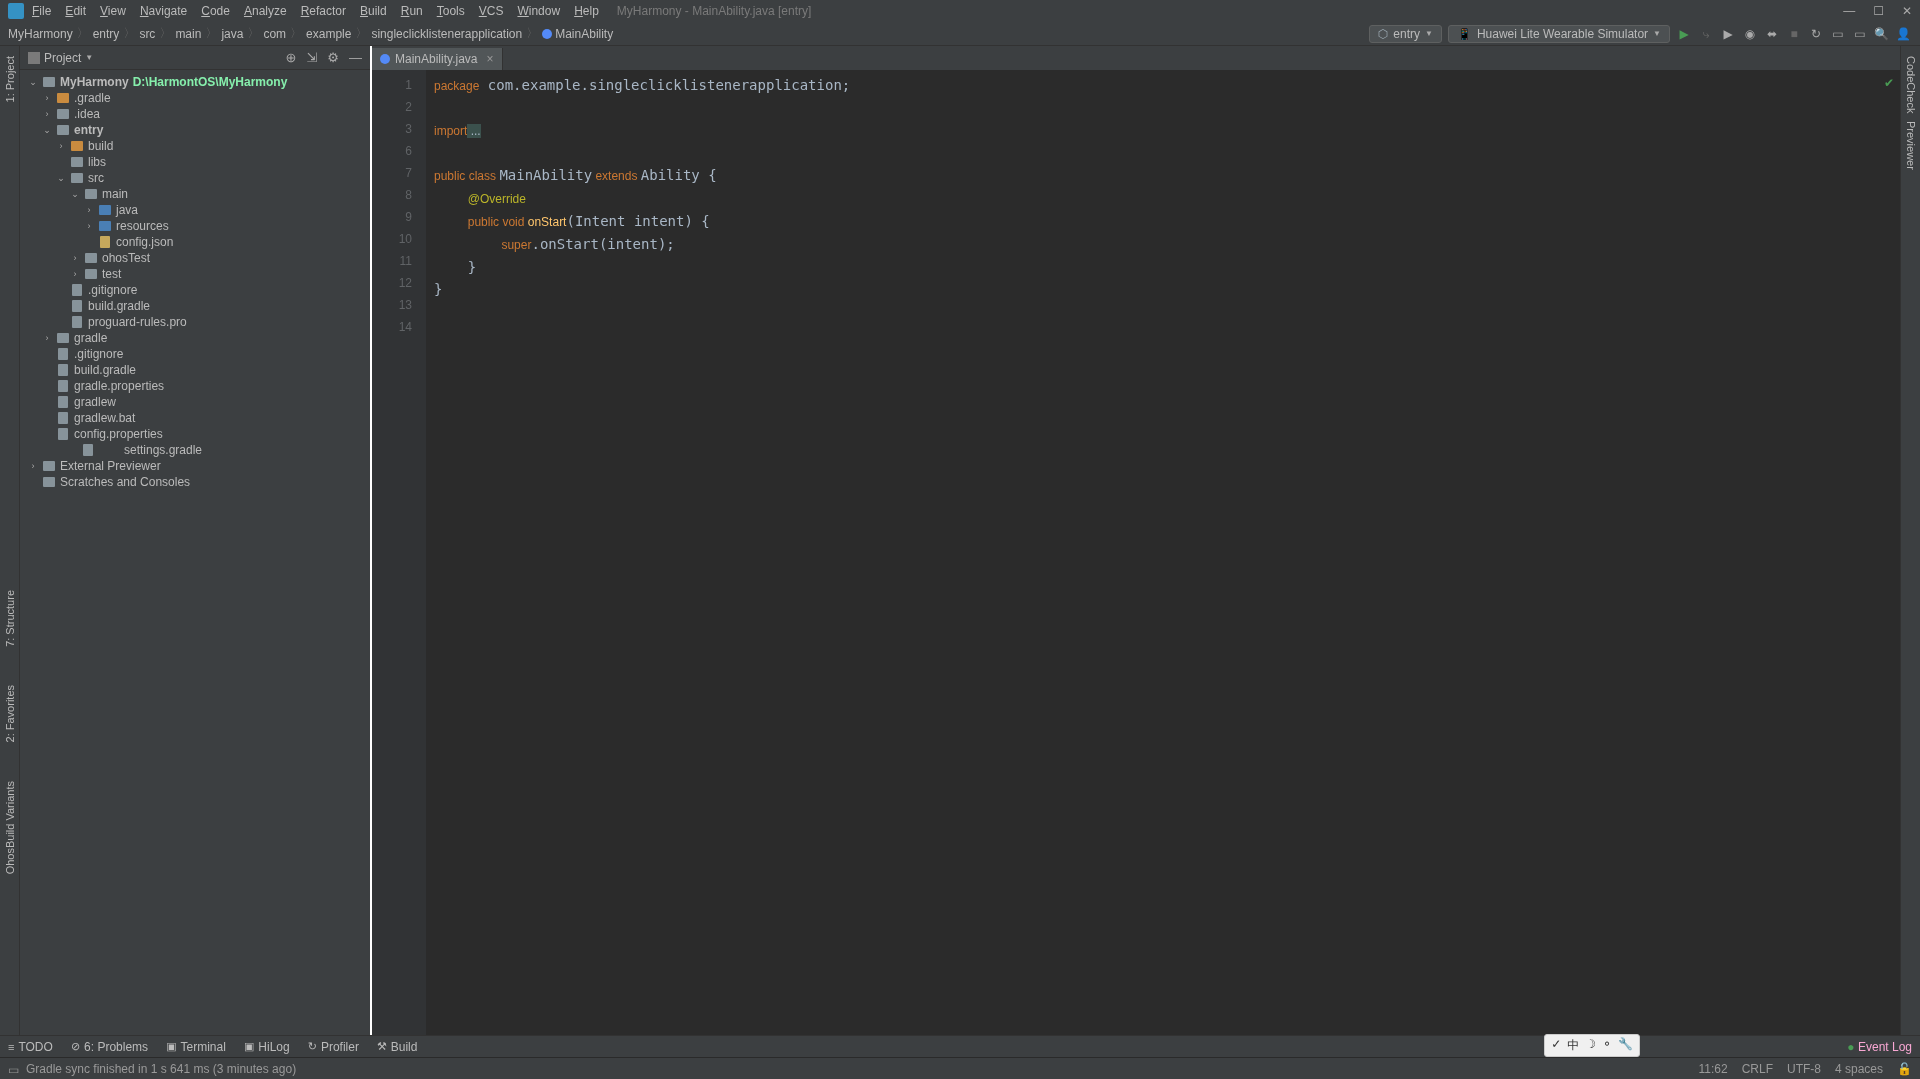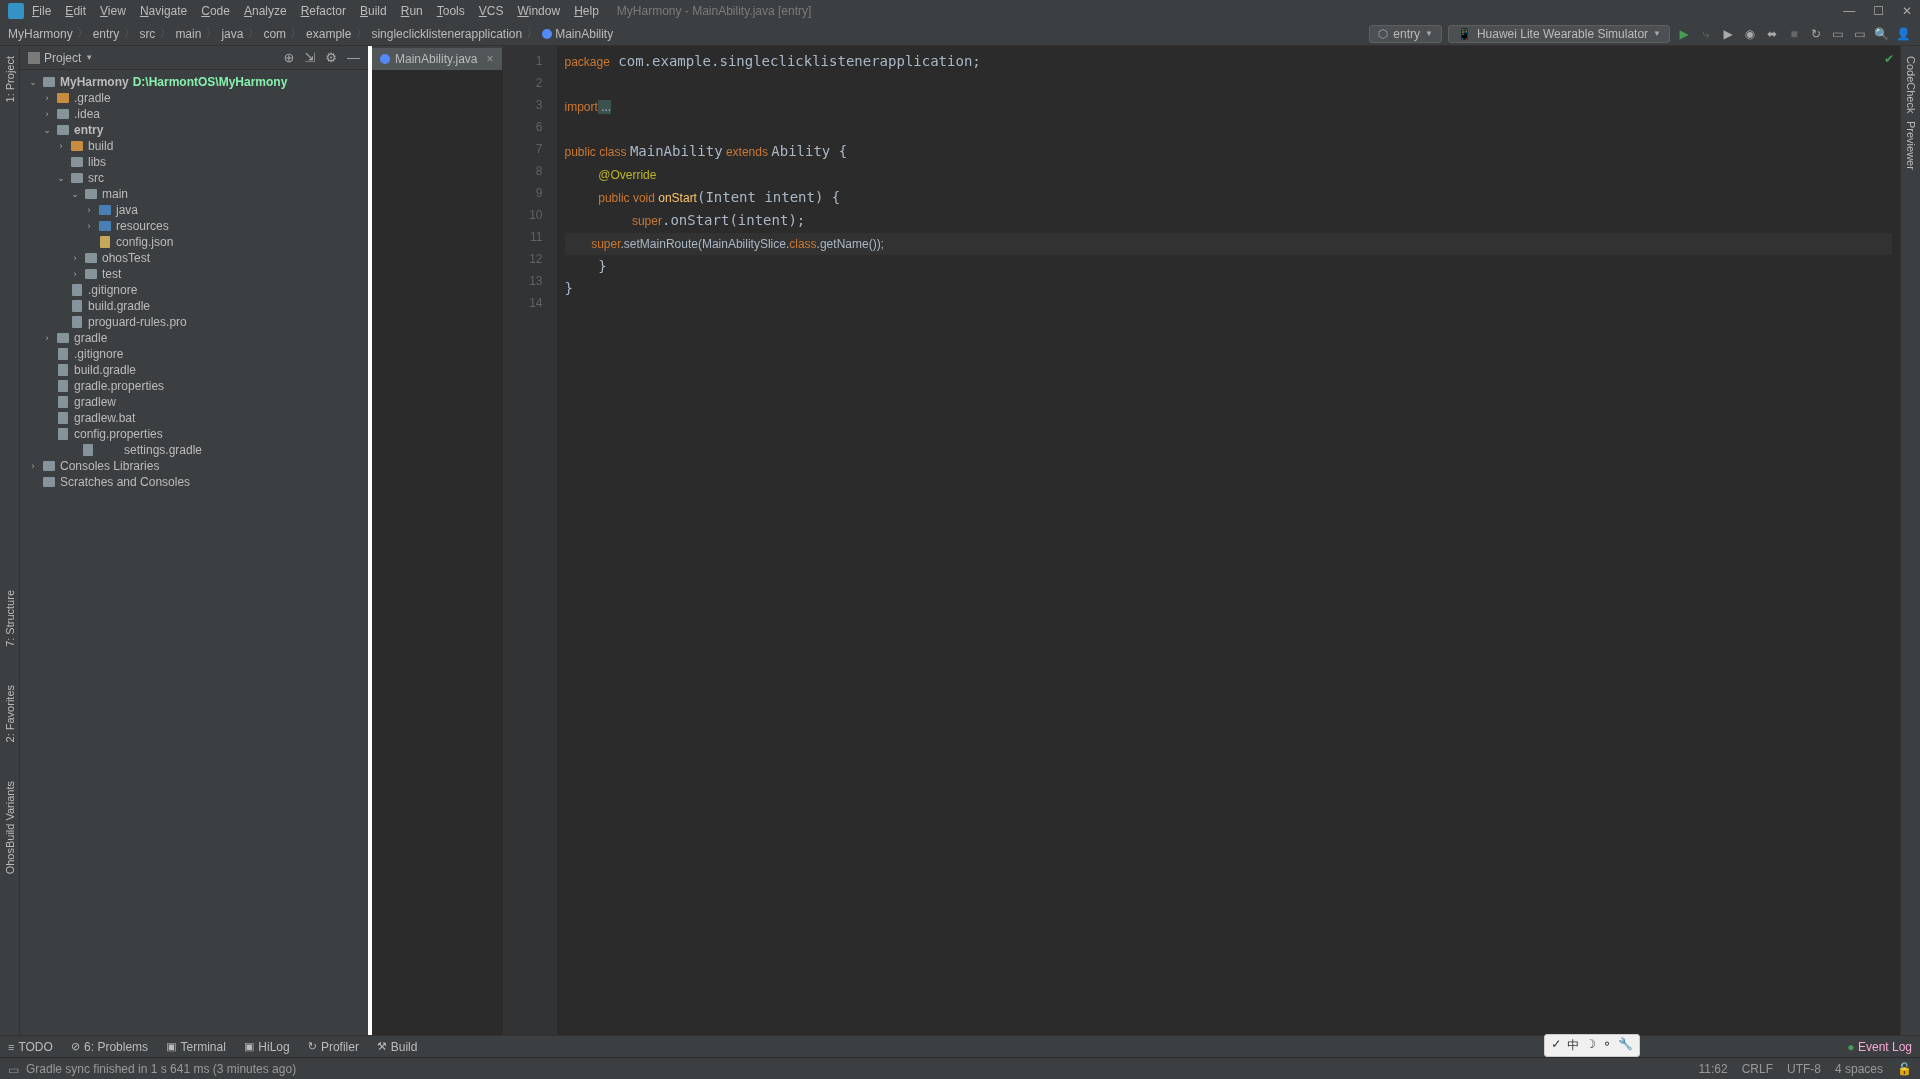--- a/index.html
+++ b/index.html
@@ -20,39 +20,39 @@
 .nav-right { margin-left: auto; display: flex; align-items: center; gap: 6px; }
 .combo { background: #4c5052; border: 1px solid #5e6060; border-radius: 3px; padding: 1px 8px; display: flex; align-items: center; gap: 5px; cursor: pointer; }
 .combo .tri { font-size: 8px; color: #aaa; }
 .tool-icon { width: 16px; height: 16px; display: inline-flex; align-items: center; justify-content: center; cursor: pointer; color: #aaa; }
 .run-icon { color: #499c54; }
 .main { flex: 1; display: flex; min-height: 0; }
 .left-gutter { width: 20px; background: #3c3f41; border-right: 1px solid #323232; display: flex; flex-direction: column; align-items: center; padding-top: 6px; gap: 30px; }
 .vtab { writing-mode: vertical-rl; transform: rotate(180deg); font-size: 11px; color: #bbb; cursor: pointer; padding: 4px 1px; }
 .right-gutter { width: 20px; background: #3c3f41; border-left: 1px solid #323232; display: flex; flex-direction: column; align-items: center; padding-top: 6px; }
 .vtab-r { writing-mode: vertical-rl; font-size: 11px; color: #bbb; cursor: pointer; padding: 4px 1px; }
-.project-panel { width: 352px; background: #3c3f41; border-right: 4px solid #ffffff; display: flex; flex-direction: column; }
+.project-panel { width: 352px; background: #3c3f41; border-right: 2px solid #ffffff; display: flex; flex-direction: column; }
 .panel-header { height: 24px; background: #3c3f41; border-bottom: 1px solid #323232; display: flex; align-items: center; padding: 0 8px; gap: 6px; }
 .panel-header .title { display: flex; align-items: center; gap: 4px; cursor: pointer; }
 .panel-header .title .square { width: 12px; height: 12px; background: #7a7a7a; }
 .panel-tools { margin-left: auto; display: flex; gap: 10px; color: #aaa; }
 .panel-tools span { cursor: pointer; font-size: 13px; }
 .tree { flex: 1; overflow: auto; padding: 4px 0; }
 .tree-item { display: flex; align-items: center; height: 16px; padding: 0 4px; cursor: pointer; white-space: nowrap; }
 .chev { width: 10px; text-align: center; color: #aaa; font-size: 9px; }
 .ticon { width: 14px; height: 14px; margin: 0 4px; display: inline-flex; align-items: center; justify-content: center; }
 .folder-icon { width: 12px; height: 10px; background: #87939a; border-radius: 1px; }
 .folder-icon.orange { background: #c98b3f; }
 .folder-icon.blue { background: #4a7fb5; }
 .file-icon { width: 10px; height: 12px; background: #87939a; border-radius: 1px; }
 .file-icon.json { background: #c6a85c; }
 .tree-label { }
 .tree-label .path { color: #86efac; margin-left: 4px; }
 .tree-label.bold { font-weight: bold; }
-.editor-area { flex: 1; display: flex; flex-direction: row; background: #2b2b2b; }
+.editor-area { flex: 1; display: flex; flex-direction: column; background: #2b2b2b; }
 .tabs { height: 24px; background: #3c3f41; display: flex; align-items: flex-end; }
 .tab { height: 22px; background: #4e5254; border-right: 1px solid #323232; display: flex; align-items: center; padding: 0 8px; gap: 5px; cursor: pointer; font-size: 11px; }
 .tab.active { background: #515658; }
 .tab .circle { width: 10px; height: 10px; background: #548af7; border-radius: 50%; }
 .tab .close { color: #999; margin-left: 4px; }
 .code-area { flex: 1; display: flex; position: relative; }
 .gutter { width: 54px; background: #313335; text-align: right; padding: 4px 14px 4px 0; color: #606366; font-family: "Consolas", monospace; font-size: 13px; line-height: 22px; }
 .code { flex: 1; padding: 4px 8px; font-family: "Consolas", monospace; font-size: 14px; line-height: 22px; white-space: pre; color: #a9b7c6; }
 .code .current-line { background: #323232; display: inline-block; width: 100%; }
 .kw { color: #cc7832; }
@@ -335,21 +335,21 @@
           <span class="ticon">
             <span class="file-icon"></span>
           </span>
           <span class="tree-label">settings.gradle</span>
         </div>
         <div class="tree-item" style="padding-left: 8px;">
           <span class="chev">›</span>
           <span class="ticon">
             <span class="folder-icon"></span>
           </span>
-          <span class="tree-label">Consoles Libraries</span>
+          <span class="tree-label">External Previewer</span>
         </div>
         <div class="tree-item" style="padding-left: 8px;">
           <span class="chev"></span>
           <span class="ticon">
             <span class="folder-icon"></span>
           </span>
           <span class="tree-label">Scratches and Consoles</span>
         </div>
       </div>
   </div>
@@ -378,21 +378,20 @@
           <div>14</div>
         </div>
       <div class="code" id="code"><span class="kw">package</span> com.example.singleclicklistenerapplication;
 
 <span class="kw">import</span><span style="background:#3b514d"> ...</span>
 
 <span class="kw">public class </span>MainAbility<span class="kw"> extends </span>Ability {
     <span class="ann">@Override</span>
     <span class="kw">public void </span><span class="fn">onStart</span>(Intent intent) {
         <span class="kw">super</span>.onStart(intent);
-<span class="current-line">        <span class="kw">super</span>.setMainRoute(MainAbilitySlice.<span class="kw">class</span>.getName());</span>
     }
 }
 
 </div>
       <span class="check">✔</span>
     </div>
   </div>
 
   <div class="right-gutter">
     <div class="vtab-r">CodeCheck</div>

